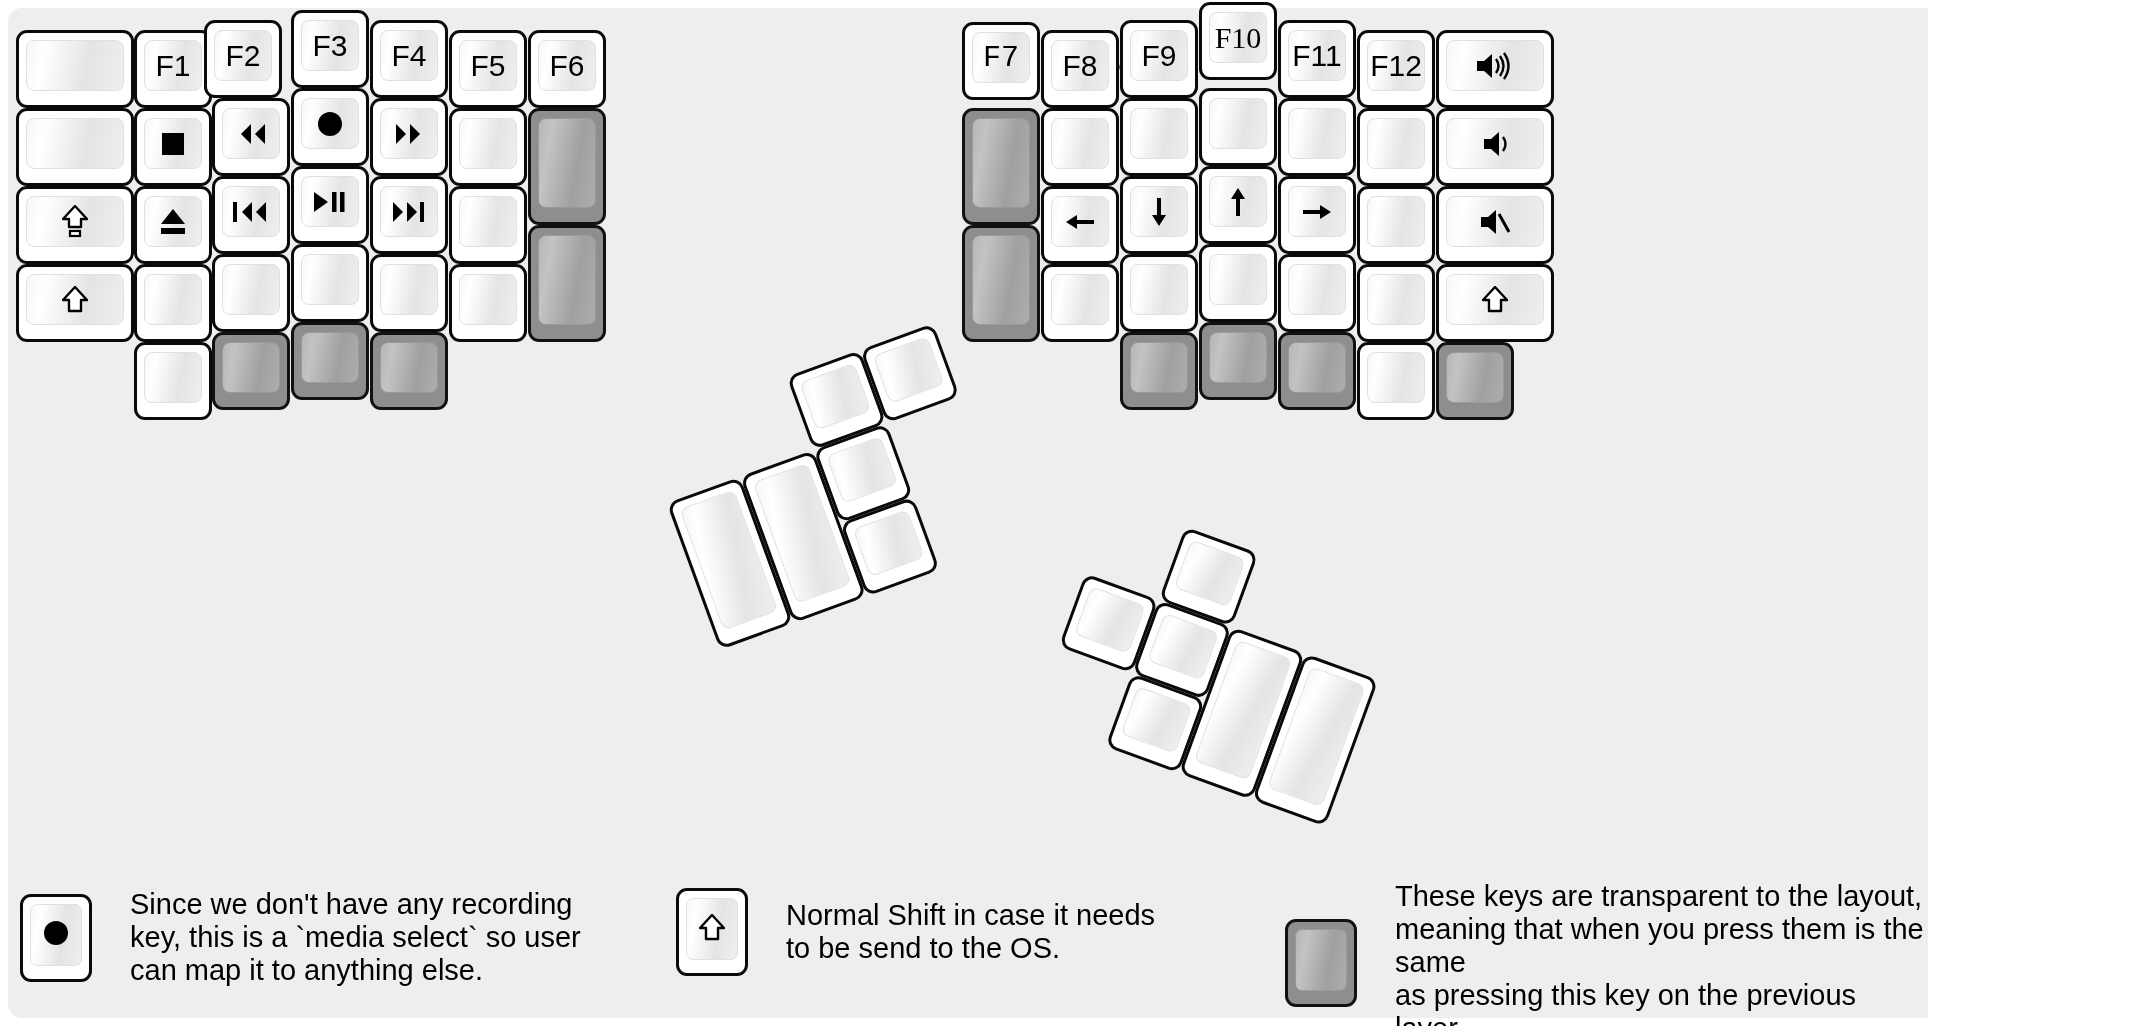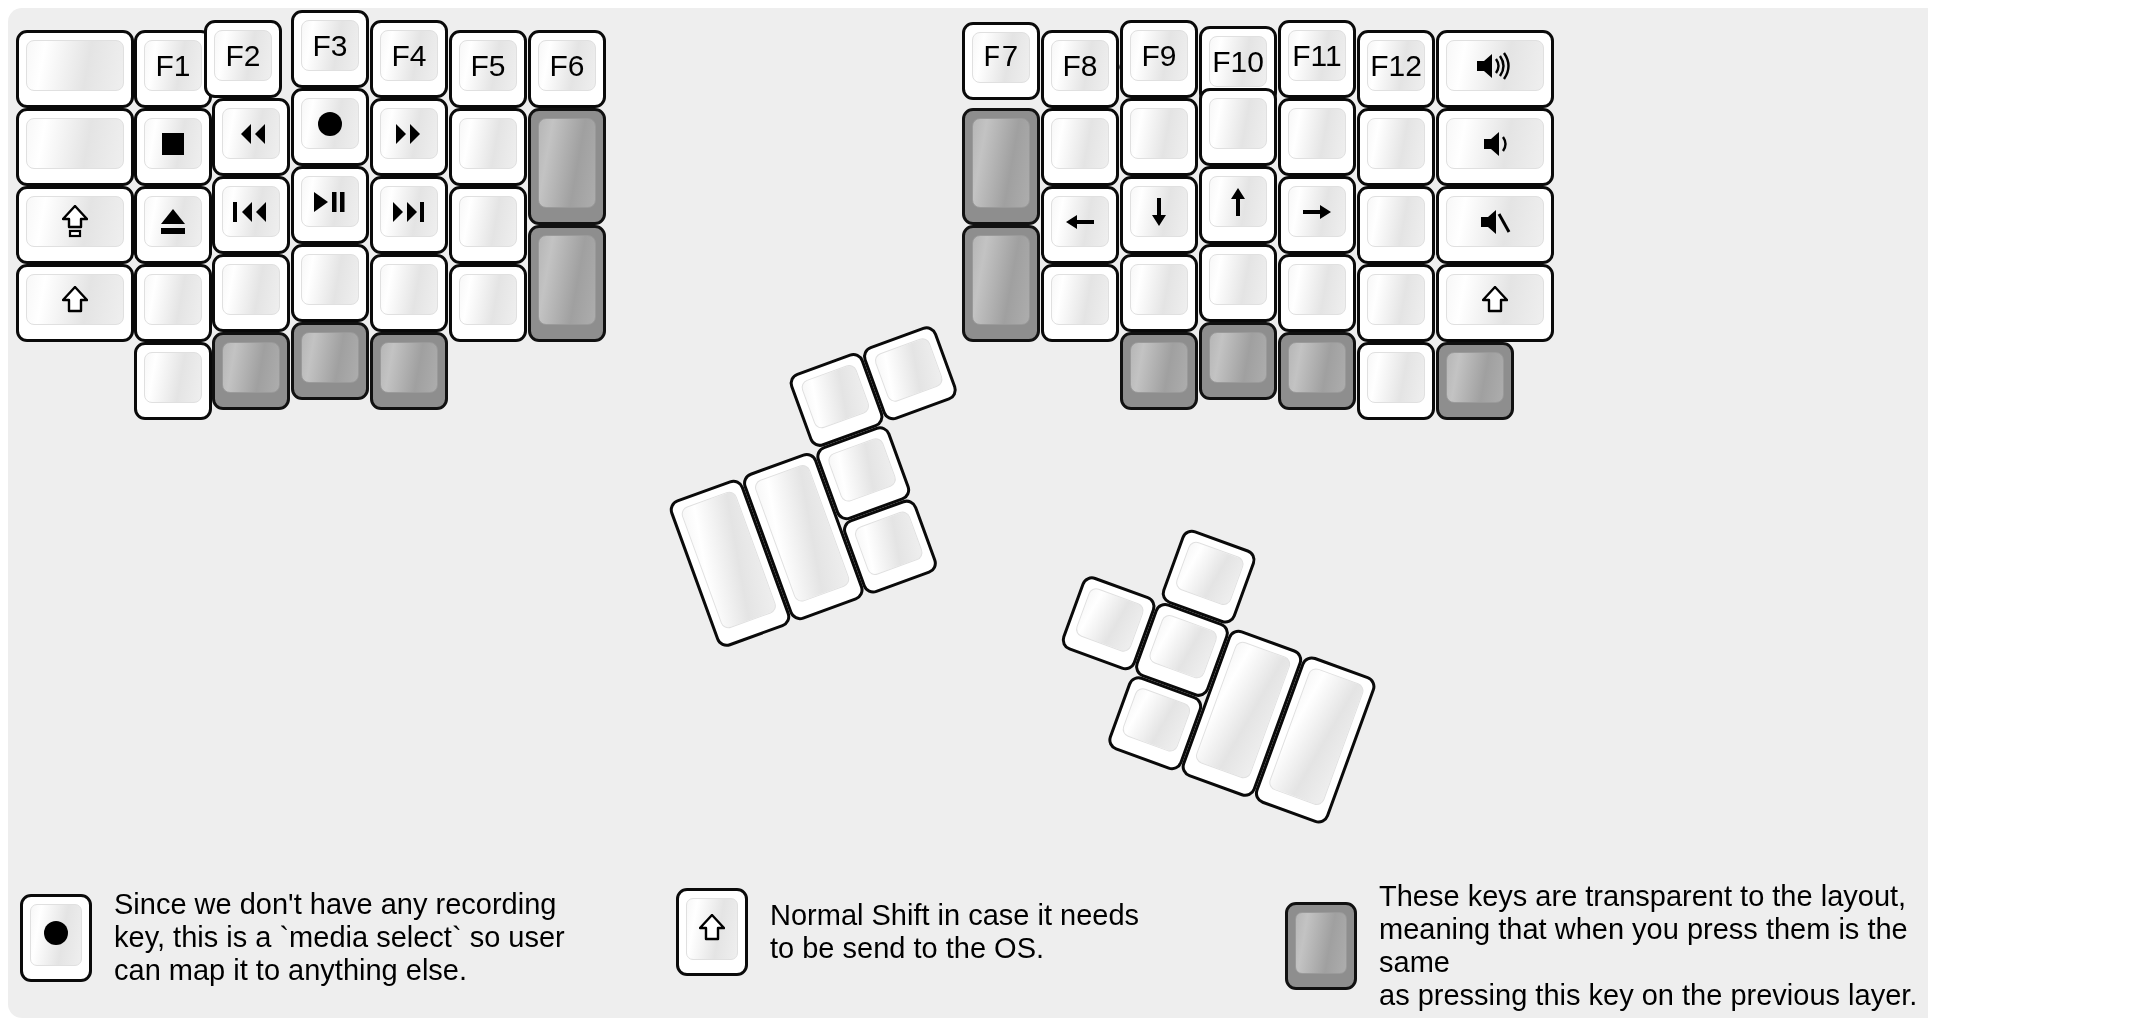--- a/index.html
+++ b/index.html
@@ -96,21 +96,21 @@
     background:linear-gradient(100deg,#f7f7f7 0%,#ffffff 18%,#e4e4e4 62%,#efefef 100%);
     border:1px solid #e0e0e0;
     display:flex;align-items:center;justify-content:center;
   }
   .legend .swatch.trans{ background:#8e8e8e;border-color:#111;}
   .legend .swatch.trans .cap{
     background:linear-gradient(100deg,#b6b6b6 0%,#c3c3c3 20%,#a0a0a0 65%,#adadad 100%);
     border:1px solid #9a9a9a;
   }
   .legend .txt{
-    margin-left:22px;
+    margin-left:38px;
     font-size:29px;
     line-height:1.14;
     color:#000;
     white-space:pre-line;
   }
 </style>
 </head>
 <body>
 
 <div id="root">
@@ -385,21 +385,21 @@
       <div class="key" style="left: 1120px; top: 254px; width: 78px; height: 78px;">
         <div class="cap">
           <span class="lbl"></span>
         </div>
       </div>
       <div class="key trans" style="left: 1120px; top: 332px; width: 78px; height: 78px;">
         <div class="cap">
           <span class="lbl"></span>
         </div>
       </div>
-      <div class="key" style="left: 1199px; top: 26px; width: 78px; height: 78px;">
+      <div class="key" style="left: 1199px; top: 2px; width: 78px; height: 78px; font-family: Liberation Serif, serif;">
         <div class="cap">
           <span class="lbl">F10</span>
         </div>
       </div>
       <div class="key" style="left: 1199px; top: 88px; width: 78px; height: 78px;">
         <div class="cap">
           <span class="lbl"></span>
         </div>
       </div>
       <div class="key" style="left: 1199px; top: 166px; width: 78px; height: 78px;">

